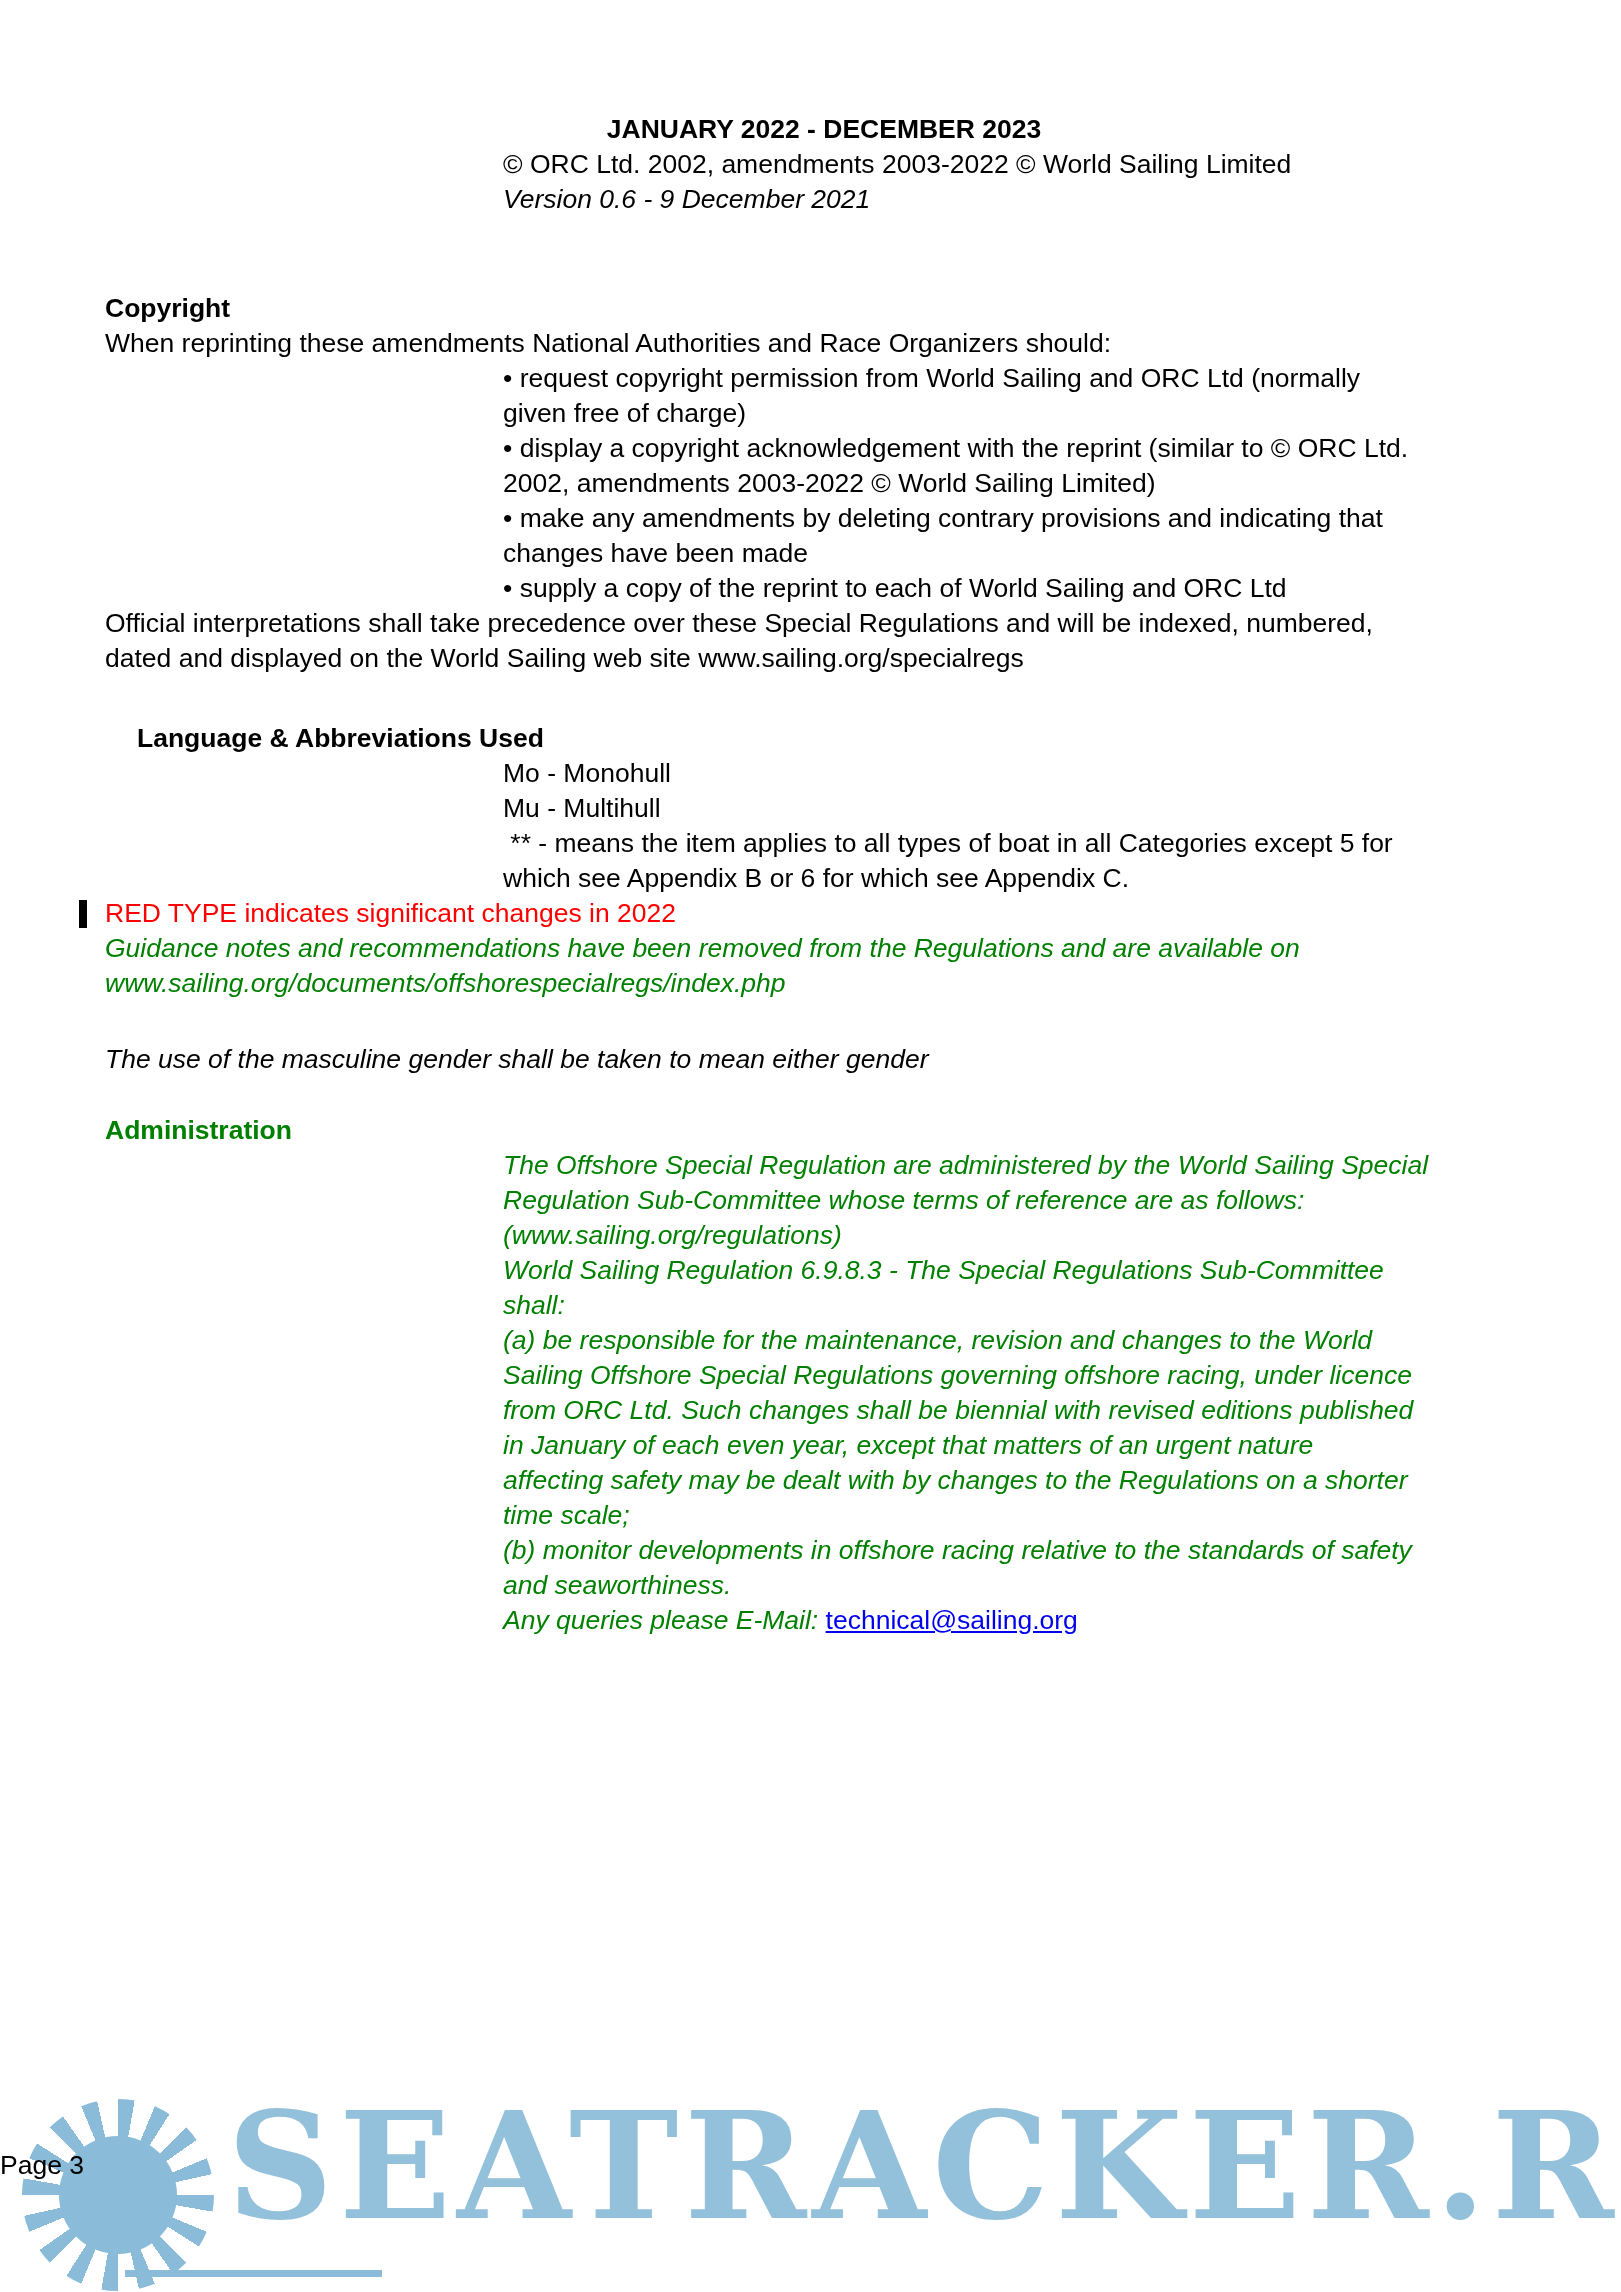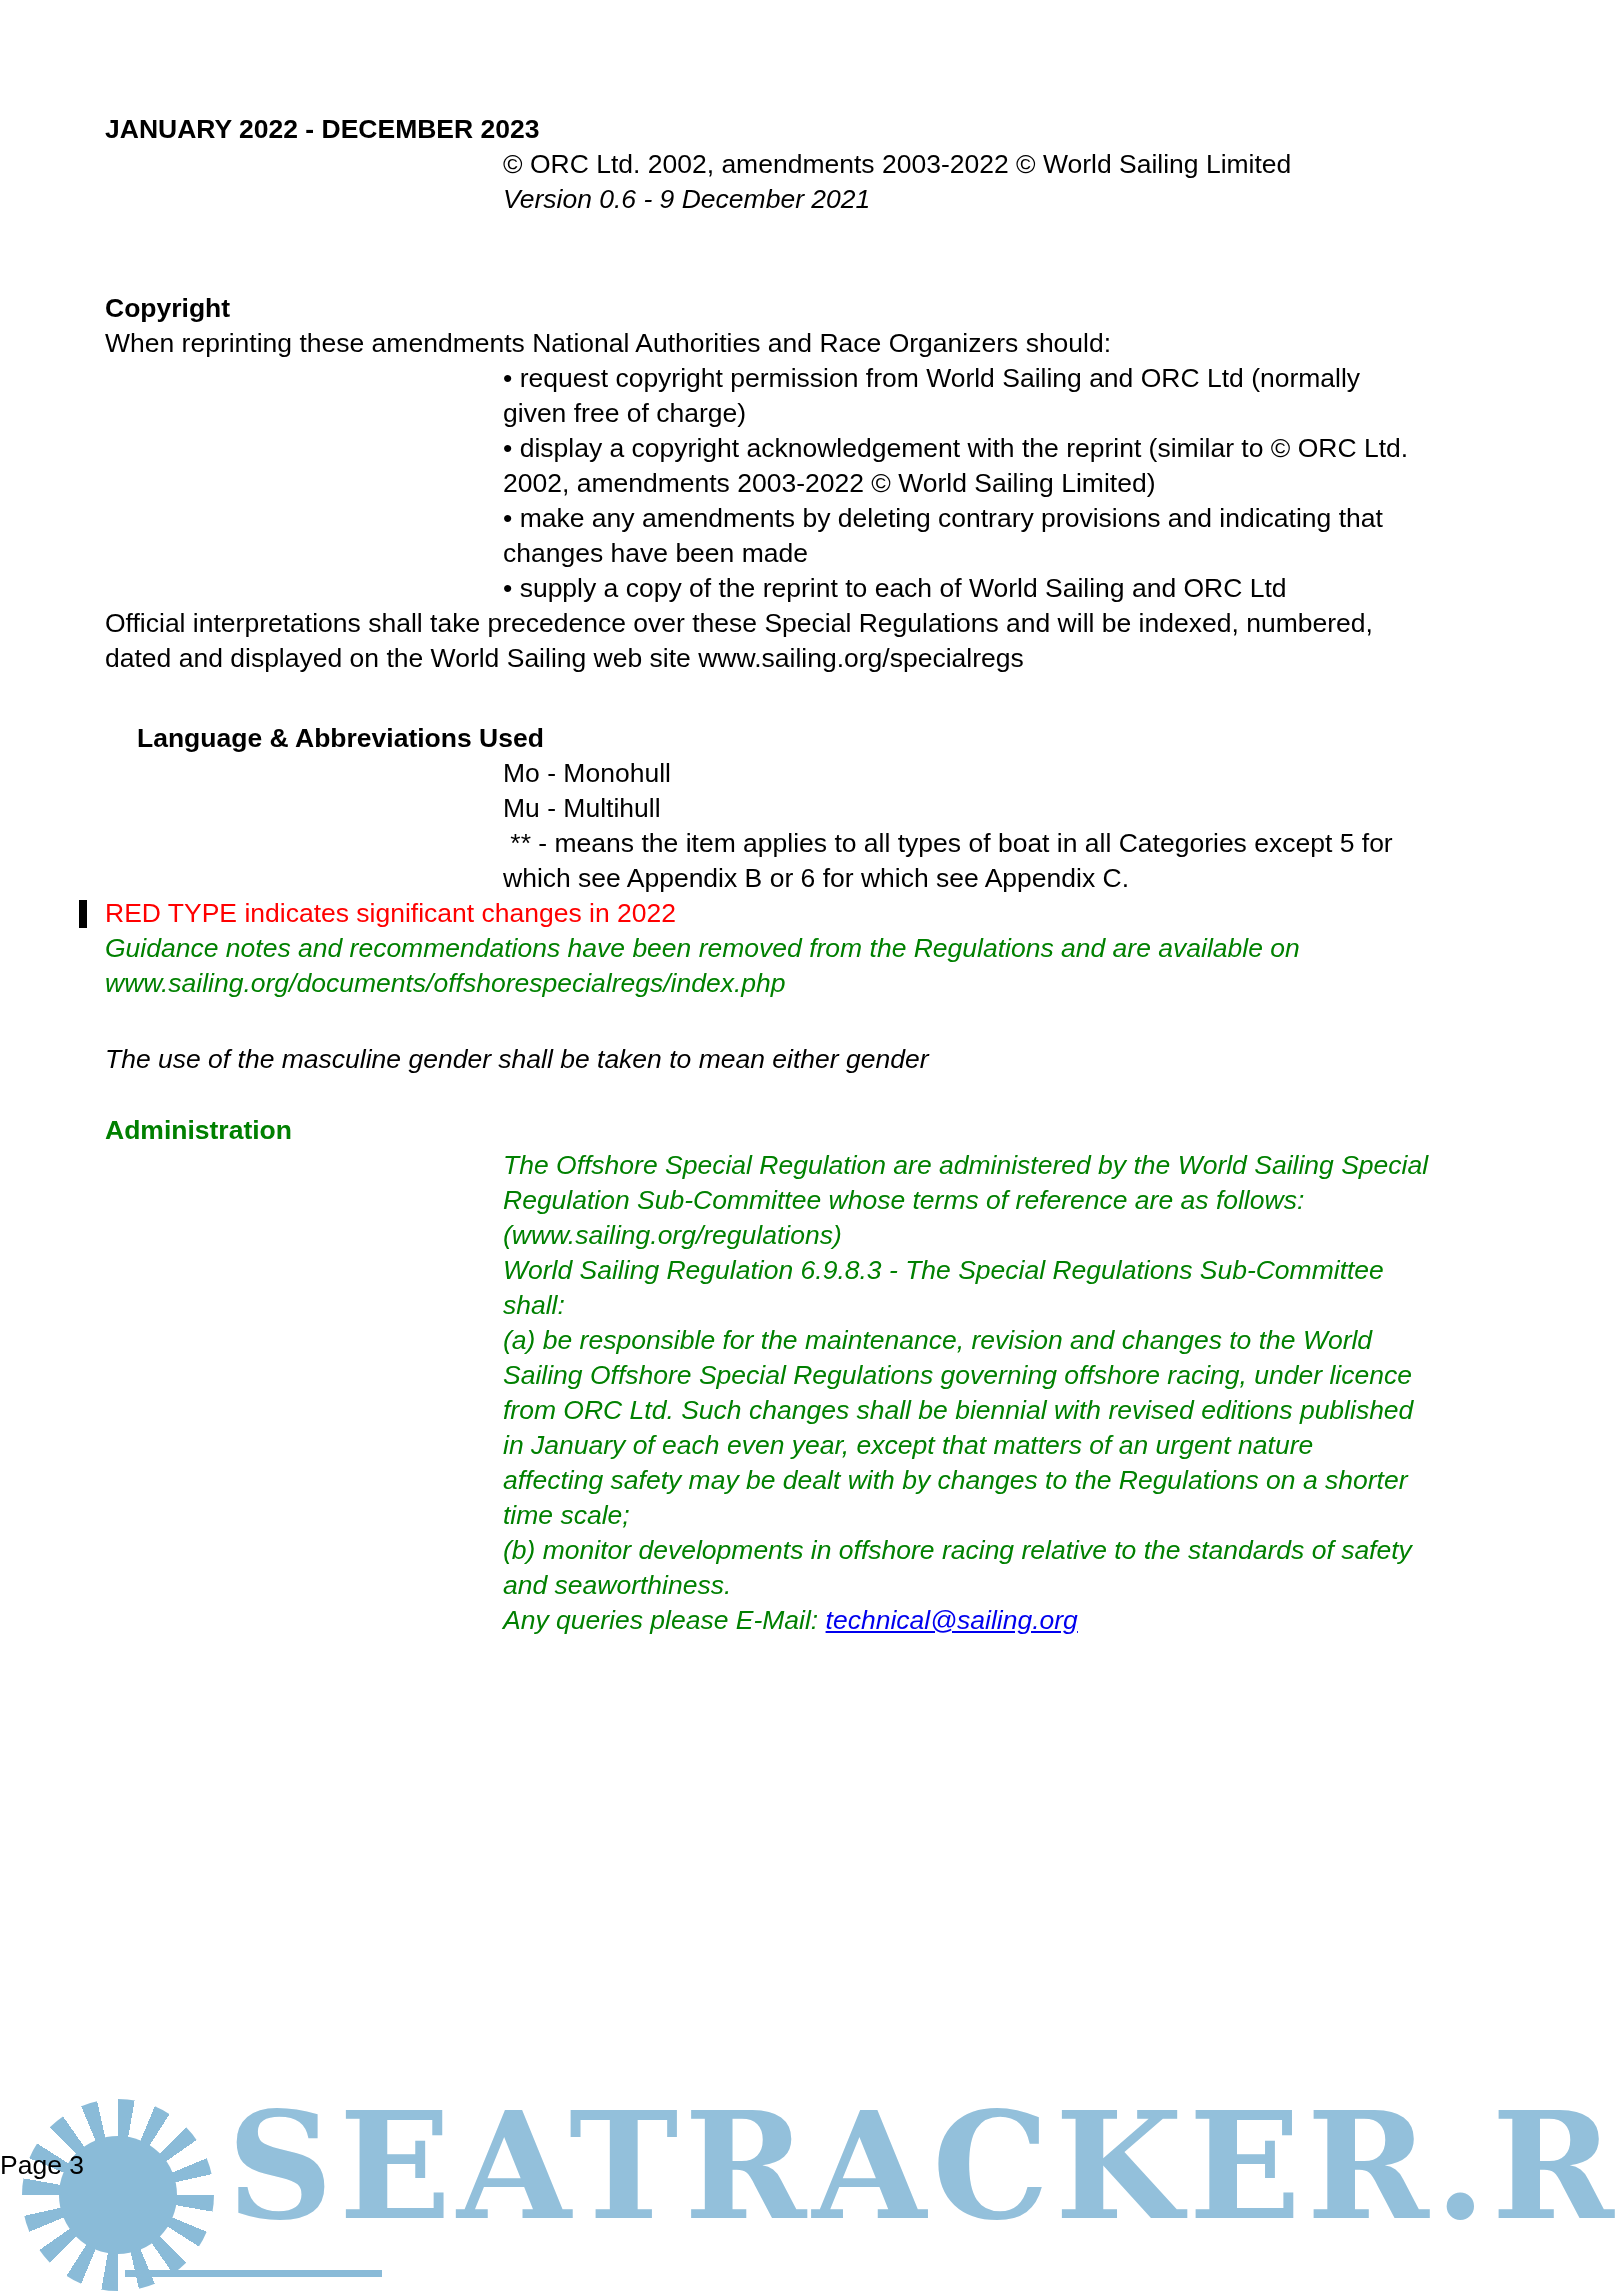--- a/index.html
+++ b/index.html
@@ -8,21 +8,21 @@
     width:1621px; height:2293px;
     background:#ffffff;
     box-sizing:border-box;
     padding:112px 78px 0 105px;
     font-family:"Liberation Sans", sans-serif;
     font-size:26.5px; line-height:35px;
     color:#000;
     overflow:hidden;
   }
   .content { position:relative; z-index:1; }
-  .bold { font-weight:bold; }
+  .bold { font-weight:bold;text-align:center; }
   .italic { font-style:italic; }
   .ind { padding-left:398px; }
   .heading { font-weight:bold; }
   .mt-copyright { margin-top:74px; }
   .mt-language { margin-top:45px;margin-left:32px; }
   .mt-gender { margin-top:41px; }
   .mt-admin { margin-top:36px; }
   .red-note {
     color:var(--red, #ff0000);
     position:relative;
@@ -32,21 +32,20 @@
     position:absolute;
     left:-26.5px; top:3.9px;
     width:8.8px; height:28px;
     background:#000;
   }
   .green { color:var(--green, #008000); }
   .green-italic { color:var(--green, #008000); font-style:italic; }
   .email {
     color:var(--link-blue, #0000ee);
     text-decoration:underline;
-    font-style:italic;
     cursor:pointer;
   }
   
   .watermark-text {
     position:absolute;
     left:227px; top:2086px;
     z-index:0;
     font-family:"DejaVu Serif", serif;
     font-weight:bold;
     font-size:147px; line-height:1.1;

